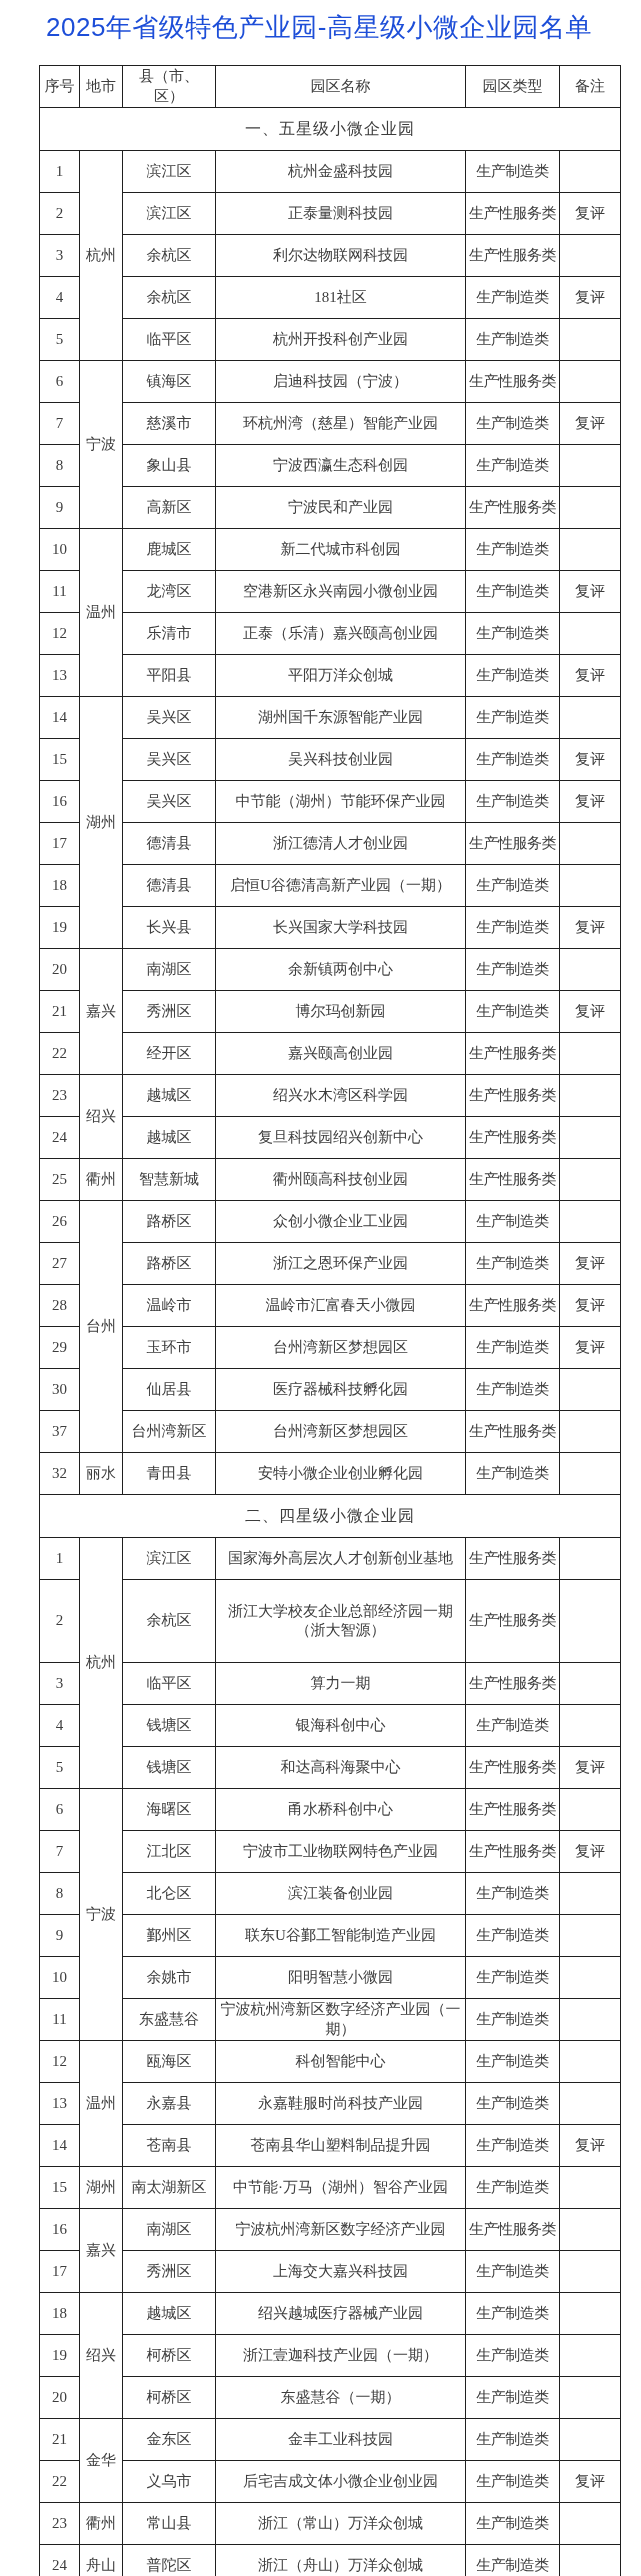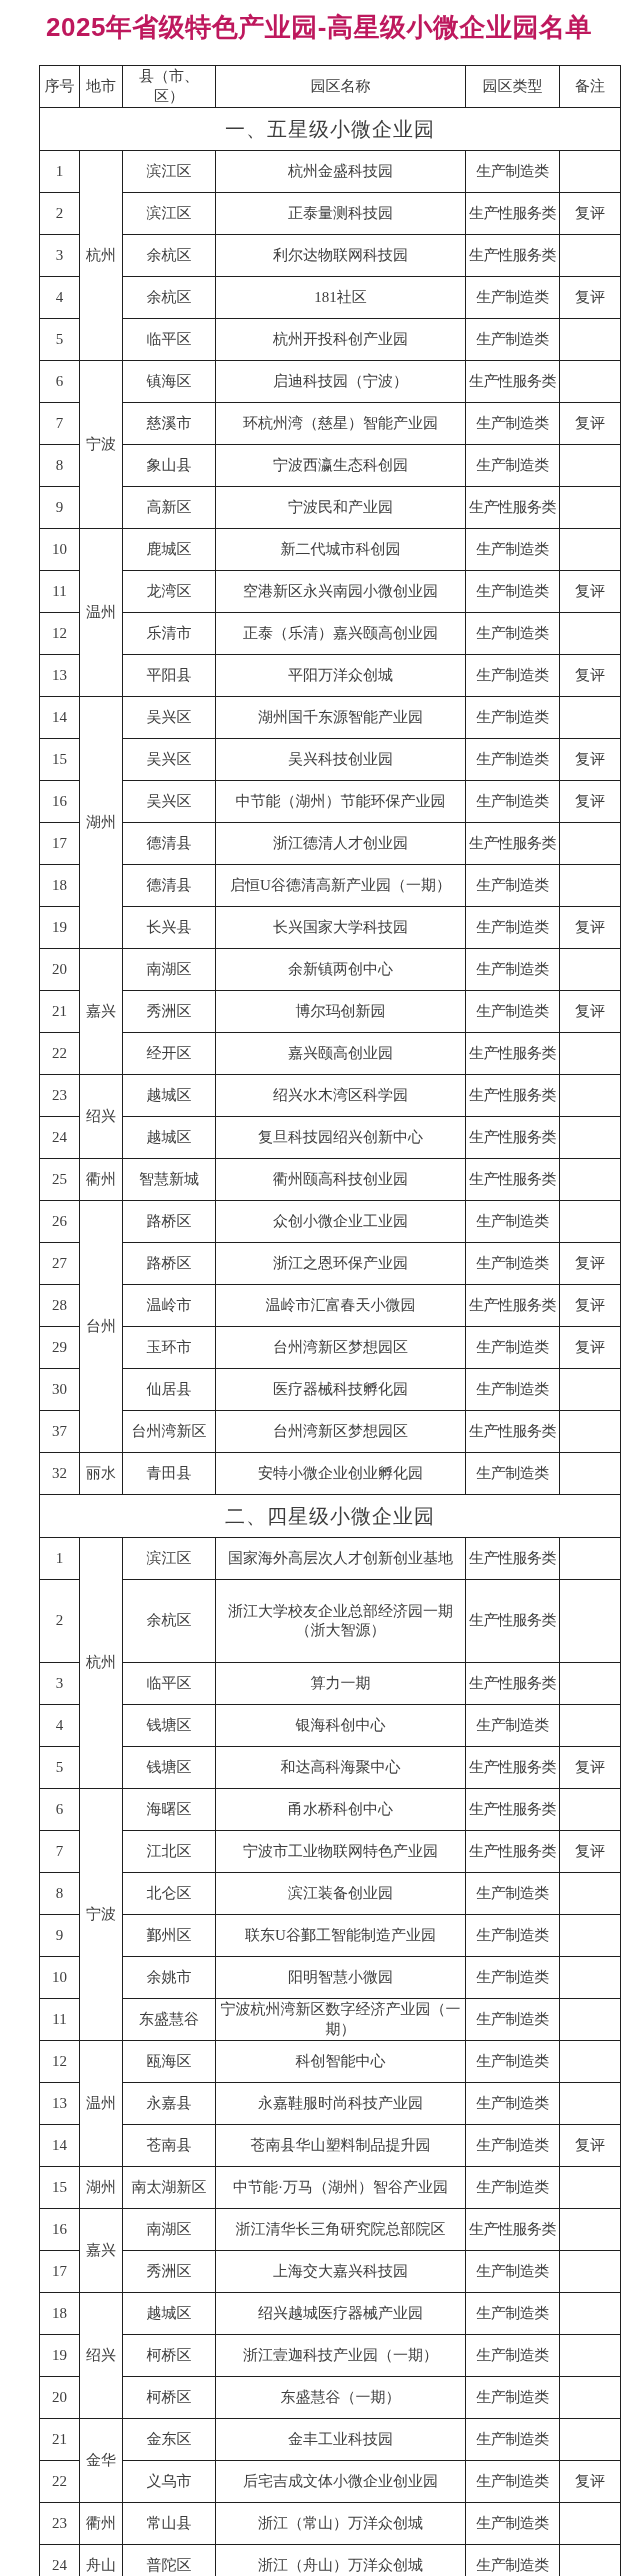--- a/index.html
+++ b/index.html
@@ -13,23 +13,23 @@
     color: #3d3d3d;
   }
   .page {
     width: 642px;
     min-height: 2576px;
     box-sizing: border-box;
     padding-top: 6px;
   }
   .doc-title {
     font-family: "Liberation Sans", "DejaVu Sans", sans-serif;
-    font-weight: bold;
+    font-weight: normal;
     font-size: 26px;
-    color: #be185d;
+    color: #1d4ed8;
     text-align: center;
     margin: 4px 4px 20px 0;
     letter-spacing: 0.5px;
     white-space: nowrap;
   }
   table.parks {
     border-collapse: collapse;
     table-layout: fixed;
     margin-left: 39px;
     width: 580px;
@@ -47,21 +47,21 @@
     overflow: hidden;
   }
   table.parks th {
     height: 38px;
   }
   table.parks td {
     height: 39px;
   }
   tr.section-row td {
     height: 40px;
-    font-size: 20px;
+    font-size: 16px;
     letter-spacing: 1px;
   }
   tr.data-row.tall td {
     height: 80px;
   }
   td.cell-park {
     white-space: pre-line;
   }
   td.cell-type {
     padding: 1px 0;
@@ -441,21 +441,21 @@
           <td class="cell-city" rowspan="1">湖州</td>
           <td class="cell-county">南太湖新区</td>
           <td class="cell-park">中节能·万马（湖州）智谷产业园</td>
           <td class="cell-type">生产制造类</td>
           <td class="cell-remark"></td>
         </tr>
         <tr class="data-row">
           <td class="cell-no">16</td>
           <td class="cell-city" rowspan="2">嘉兴</td>
           <td class="cell-county">南湖区</td>
-          <td class="cell-park">浙江清华长三角研究院总部院区</td>
+          <td class="cell-park">宁波杭州湾新区数字经济产业园</td>
           <td class="cell-type">生产性服务类</td>
           <td class="cell-remark"></td>
         </tr>
         <tr class="data-row">
           <td class="cell-no">17</td>
           <td class="cell-county">秀洲区</td>
           <td class="cell-park">上海交大嘉兴科技园</td>
           <td class="cell-type">生产制造类</td>
           <td class="cell-remark"></td>
         </tr>

